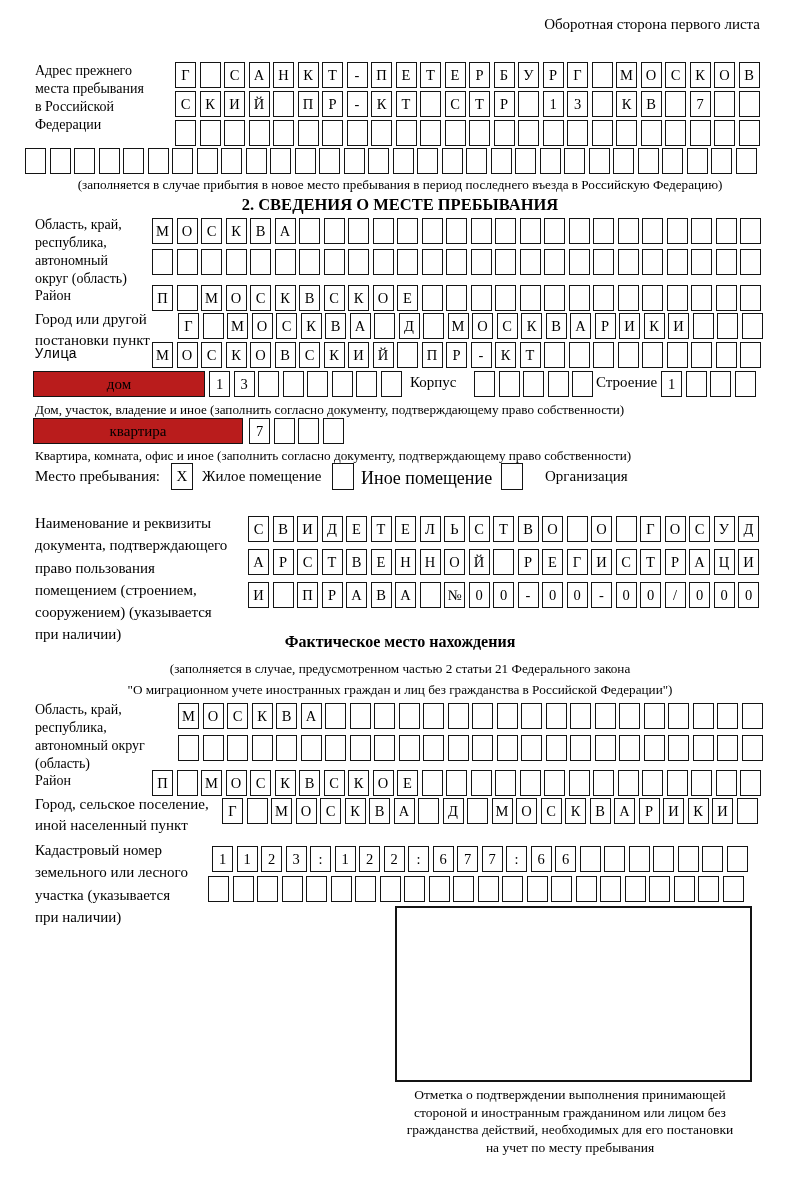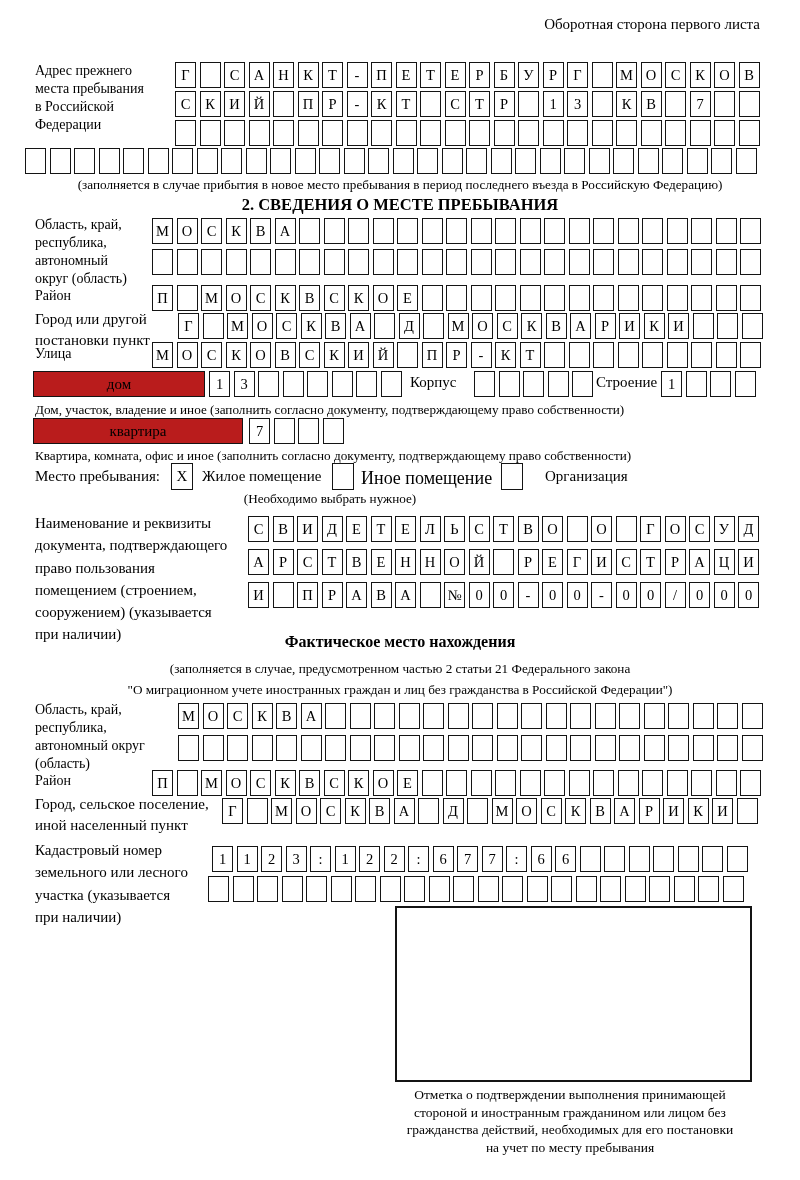--- a/index.html
+++ b/index.html
@@ -264,21 +264,21 @@
       <span class="cell">А</span>
       <span class="cell">Р</span>
       <span class="cell">И</span>
       <span class="cell">К</span>
       <span class="cell">И</span>
       <span class="cell"></span>
       <span class="cell"></span>
       <span class="cell"></span>
     </div>
 
-  <div class="abs lbl" style="left:35px; top:345px;">Улица</div>
+  <div class="abs lbl" style="left:35px; top:345px;font-family:Liberation Mono, monospace;">Улица</div>
   <div class="cells" style="left:152px; top:342px;">
       <span class="cell">М</span>
       <span class="cell">О</span>
       <span class="cell">С</span>
       <span class="cell">К</span>
       <span class="cell">О</span>
       <span class="cell">В</span>
       <span class="cell">С</span>
       <span class="cell">К</span>
       <span class="cell">И</span>
@@ -337,21 +337,20 @@
     </div>
   <div class="abs small" style="left:35px; top:447px;">Квартира, комната, офис и иное (заполнить согласно документу, подтверждающему право собственности)</div>
 
   <div class="abs" style="left:35px; top:468px; font-size:15px;">Место пребывания:</div>
   <div class="chkbox" style="left:171px; top:463px;">X</div>
   <div class="abs" style="left:202px; top:468px; font-size:15px;">Жилое помещение</div>
   <div class="chkbox" style="left:332px; top:463px;"></div>
   <div class="abs" style="left:361px; top:468px; font-size:18px;text-align:right;">Иное помещение</div>
   <div class="chkbox" style="left:501px; top:463px;"></div>
   <div class="abs" style="left:545px; top:468px; font-size:15px;">Организация</div>
-  <div class="abs small centernote" style="left:155px; top:490px; width:350px;">(Необходимо выбрать нужное)</div>
 
   <div class="abs" style="left:35px; top:512px; font-size:15px; line-height:22.3px; white-space:pre-line;">Наименование и реквизиты
 документа, подтверждающего
 право пользования
 помещением (строением,
 сооружением) (указывается
 при наличии)</div>
   <div class="cells" style="left:248px; top:516px;">
       <span class="cell">С</span>
       <span class="cell">В</span>

